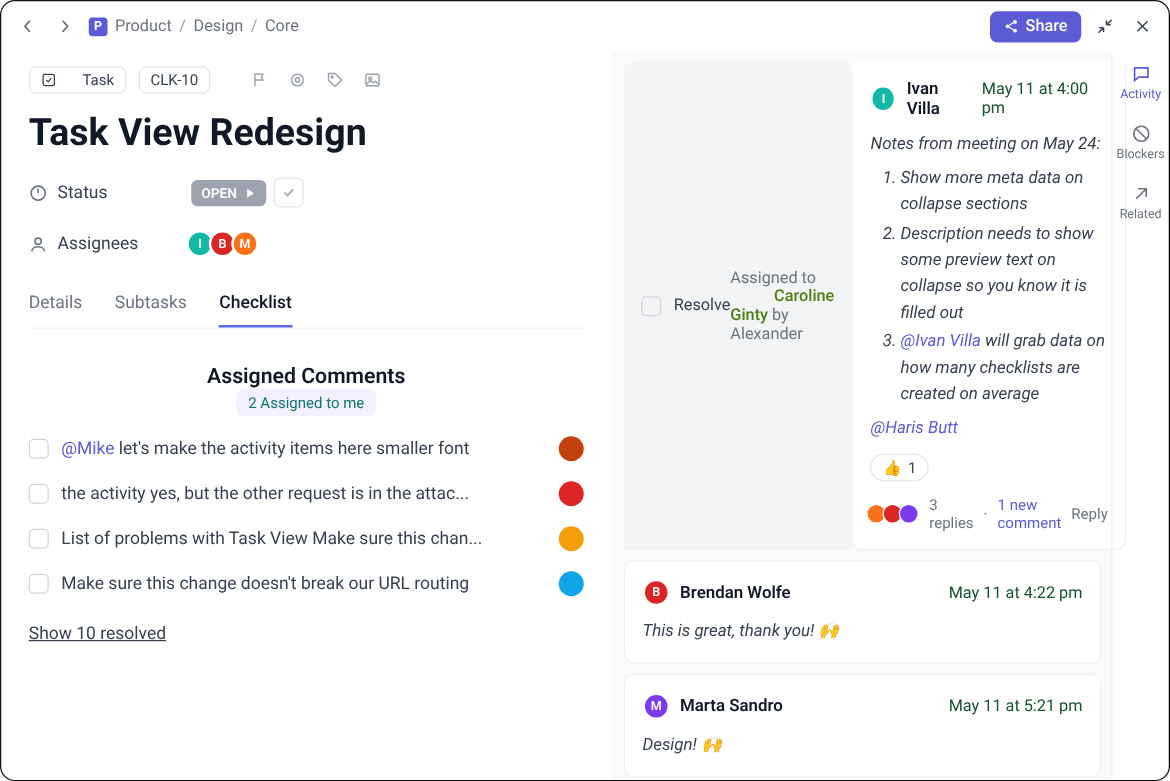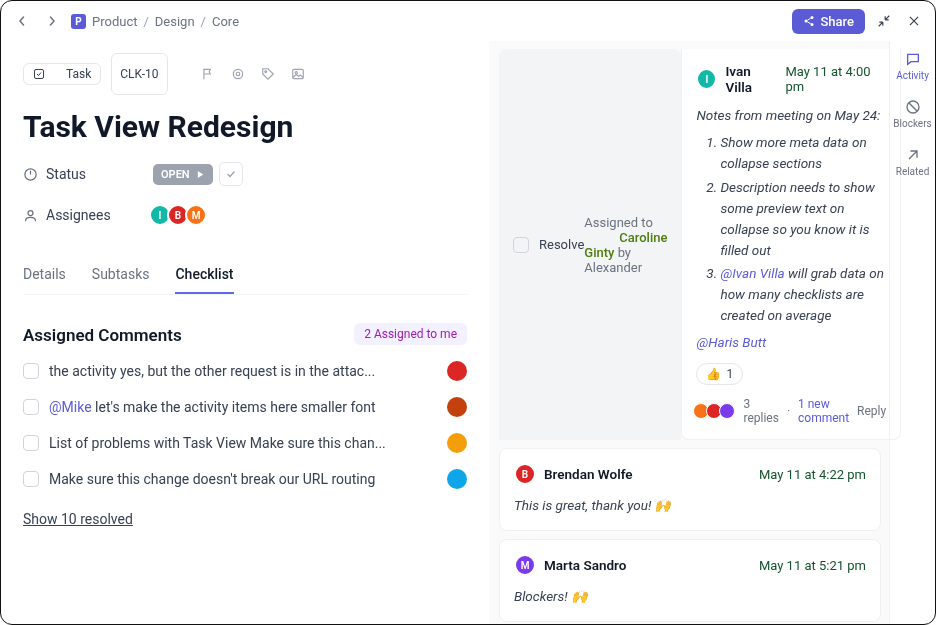--- a/index.html
+++ b/index.html
@@ -9,35 +9,35 @@
 .breadcrumb { display: flex; align-items: center; gap: 6px; font-size: 13px; color: #6b7280; }
 .breadcrumb .proj-icon { width: 15px; height: 15px; background: #5b5bd6; border-radius: 3px; display: flex; align-items: center; justify-content: center; color: #fff; font-size: 10px; font-weight: 700; }
 .breadcrumb span.sep { color: #9ca3af; }
 .spacer { flex: 1; }
 .share-btn { background: #5b5bd6; color: #fff; border-radius: 6px; padding: 5px 11px; font-size: 13px; font-weight: 500; display: flex; align-items: center; gap: 5px; cursor: pointer; }
 .top-icon { width: 22px; height: 22px; display: flex; align-items: center; justify-content: center; cursor: pointer; color: #374151; }
 .main { display: flex; height: calc(100% - 40px); }
 .left { flex: 1; padding: 0 22px; overflow:auto; }
 .meta-row { display: flex; align-items: center; gap: 10px; margin-top: 12px; }
 .task-btn { border: 1px solid #e5e7eb; border-radius: 6px; padding: 3px 9px; font-size: 12px; display: flex; align-items: center; gap: 21px; color: #374151; }
-.id-btn { border: 1px solid #e5e7eb; border-radius: 6px; padding: 13px 8px; font-size: 12px; color: #374151; }
+.id-btn { border: 1px solid #e5e7eb; border-radius: 6px; padding: 3px 8px; font-size: 12px; color: #374151; }
 .meta-icon { color: #9ca3af; width: 20px; height: 20px; display: flex; align-items: center; justify-content: center; cursor: pointer; }
 .title { font-size: 30px; font-weight: 700; color: #111827; margin-top: 14px; }
 .field-row { display: flex; align-items: center; margin-top: 18px; font-size: 14px; color: #374151; }
 .field-label { display: flex; align-items: center; gap: 8px; width: 130px; }
 .status-pill { background: #9ca3af; color: #fff; font-size: 11px; font-weight: 600; border-radius: 5px; padding: 4px 8px; display: flex; align-items: center; gap: 6px; }
 .status-approve { width: 24px; height: 24px; border: 1px solid #e5e7eb; border-radius: 5px; display: flex; align-items: center; justify-content: center; color: #9ca3af; margin-left: 6px; }
 .avatars { display: flex; }
 .avatar { width: 22px; height: 22px; border-radius: 50%; border: 2px solid #fff; margin-left: -4px; display:flex; align-items:center; justify-content:center; font-size:10px; color:#fff; font-weight:600;}
 .tabs { display: flex; gap: 26px; margin-top: 28px; border-bottom: 1px solid #f3f4f6; font-size: 14px; }
-.tab { padding-bottom: 10px; color: #6b7280; cursor: pointer; margin-top: 12px; }
+.tab { padding-bottom: 10px; color: #6b7280; cursor: pointer; }
 .tab.active { color: #111827; font-weight: 500; border-bottom: 2px solid #6366f1; }
-.section-head { display: flex; align-items: flex-end; justify-content: space-between; margin-top: 28px; }
+.section-head { display: flex; align-items: center; justify-content: space-between; margin-top: 28px; flex-direction: column; }
 .section-title { font-size: 17px; font-weight: 600; color: #111827; }
-.badge { background: #f3f0ff; color: #a21caf; font-size: 12px; padding: 4px 10px; border-radius: 6px; }
+.badge { background: #f3f0ff; color: #0f766e; font-size: 12px; padding: 4px 10px; border-radius: 6px; }
 .comment-item { display: flex; align-items: center; gap: 10px; margin-top: 16px; font-size: 14px; color: #374151; }
 .checkbox { width: 16px; height: 16px; border: 1.5px solid #d1d5db; border-radius: 4px; flex-shrink: 0; }
 .comment-text { flex: 1; white-space: nowrap; overflow: hidden; text-overflow: ellipsis; }
 .mention { color: #5b5bd6; }
 .small-avatar { width: 20px; height: 20px; border-radius: 50%; display:flex; align-items:center; justify-content:center; font-size:9px; color:#fff; font-weight:600;}
 .show-resolved { margin-top: 22px; font-size: 14px; color: #374151; text-decoration: underline; cursor: pointer; }
 .right { width: 400px; background: #fafafa; padding: 8px 8px 8px 10px; display:flex; flex-direction:column; gap:8px; }
 .resolve-bar { background: #f3f4f6; border-radius: 8px 8px 0 0; padding: 10px 14px; display: flex; align-items: center; font-size: 13px; color: #374151; }
 .resolve-bar .checkbox { margin-right: 10px; }
 .assigned-meta { color:#6b7280; }
@@ -191,27 +191,27 @@
     </div>
 
     <div class="section-head">
       <div class="section-title">Assigned Comments</div>
       <div class="badge">2 Assigned to me</div>
     </div>
 
     <div id="comment-list">
         <div class="comment-item">
     <div class="checkbox"></div>
+    <div class="comment-text"><span class="mention">@Mike</span> let's make the activity items here smaller font</div>
+    <div class="small-avatar" style="background:#c2410c"></div>
+        </div>
+        <div class="comment-item">
+    <div class="checkbox"></div>
     <div class="comment-text">the activity yes, but the other request is in the attac...</div>
     <div class="small-avatar" style="background:#dc2626"></div>
-        </div>
-        <div class="comment-item">
-    <div class="checkbox"></div>
-    <div class="comment-text"><span class="mention">@Mike</span> let's make the activity items here smaller font</div>
-    <div class="small-avatar" style="background:#c2410c"></div>
         </div>
         <div class="comment-item">
     <div class="checkbox"></div>
     <div class="comment-text">List of problems with Task View Make sure this chan...</div>
     <div class="small-avatar" style="background:#f59e0b"></div>
         </div>
         <div class="comment-item">
     <div class="checkbox"></div>
     <div class="comment-text">Make sure this change doesn't break our URL routing</div>
     <div class="small-avatar" style="background:#0ea5e9"></div>
@@ -273,21 +273,21 @@
       </div>
       <div class="thread-body">This is great, thank you! 🙌</div>
     </div>
 
     <div class="thread">
       <div class="thread-head">
         <div class="avatar" style="background:#7c3aed;margin:0">M</div>
         <span class="thread-name">Marta Sandro</span>
         <span class="thread-time">May 11 at 5:21 pm</span>
       </div>
-      <div class="thread-body">Blockers! 🙌</div>
+      <div class="thread-body">Design! 🙌</div>
     </div>
 
     <div class="new-comment">
       <span>New comment</span>
       <span class="hint">cmd + enter to comment</span>
     </div>
   </div>
 
   <div class="railbar">
     <div class="rail-item active">

